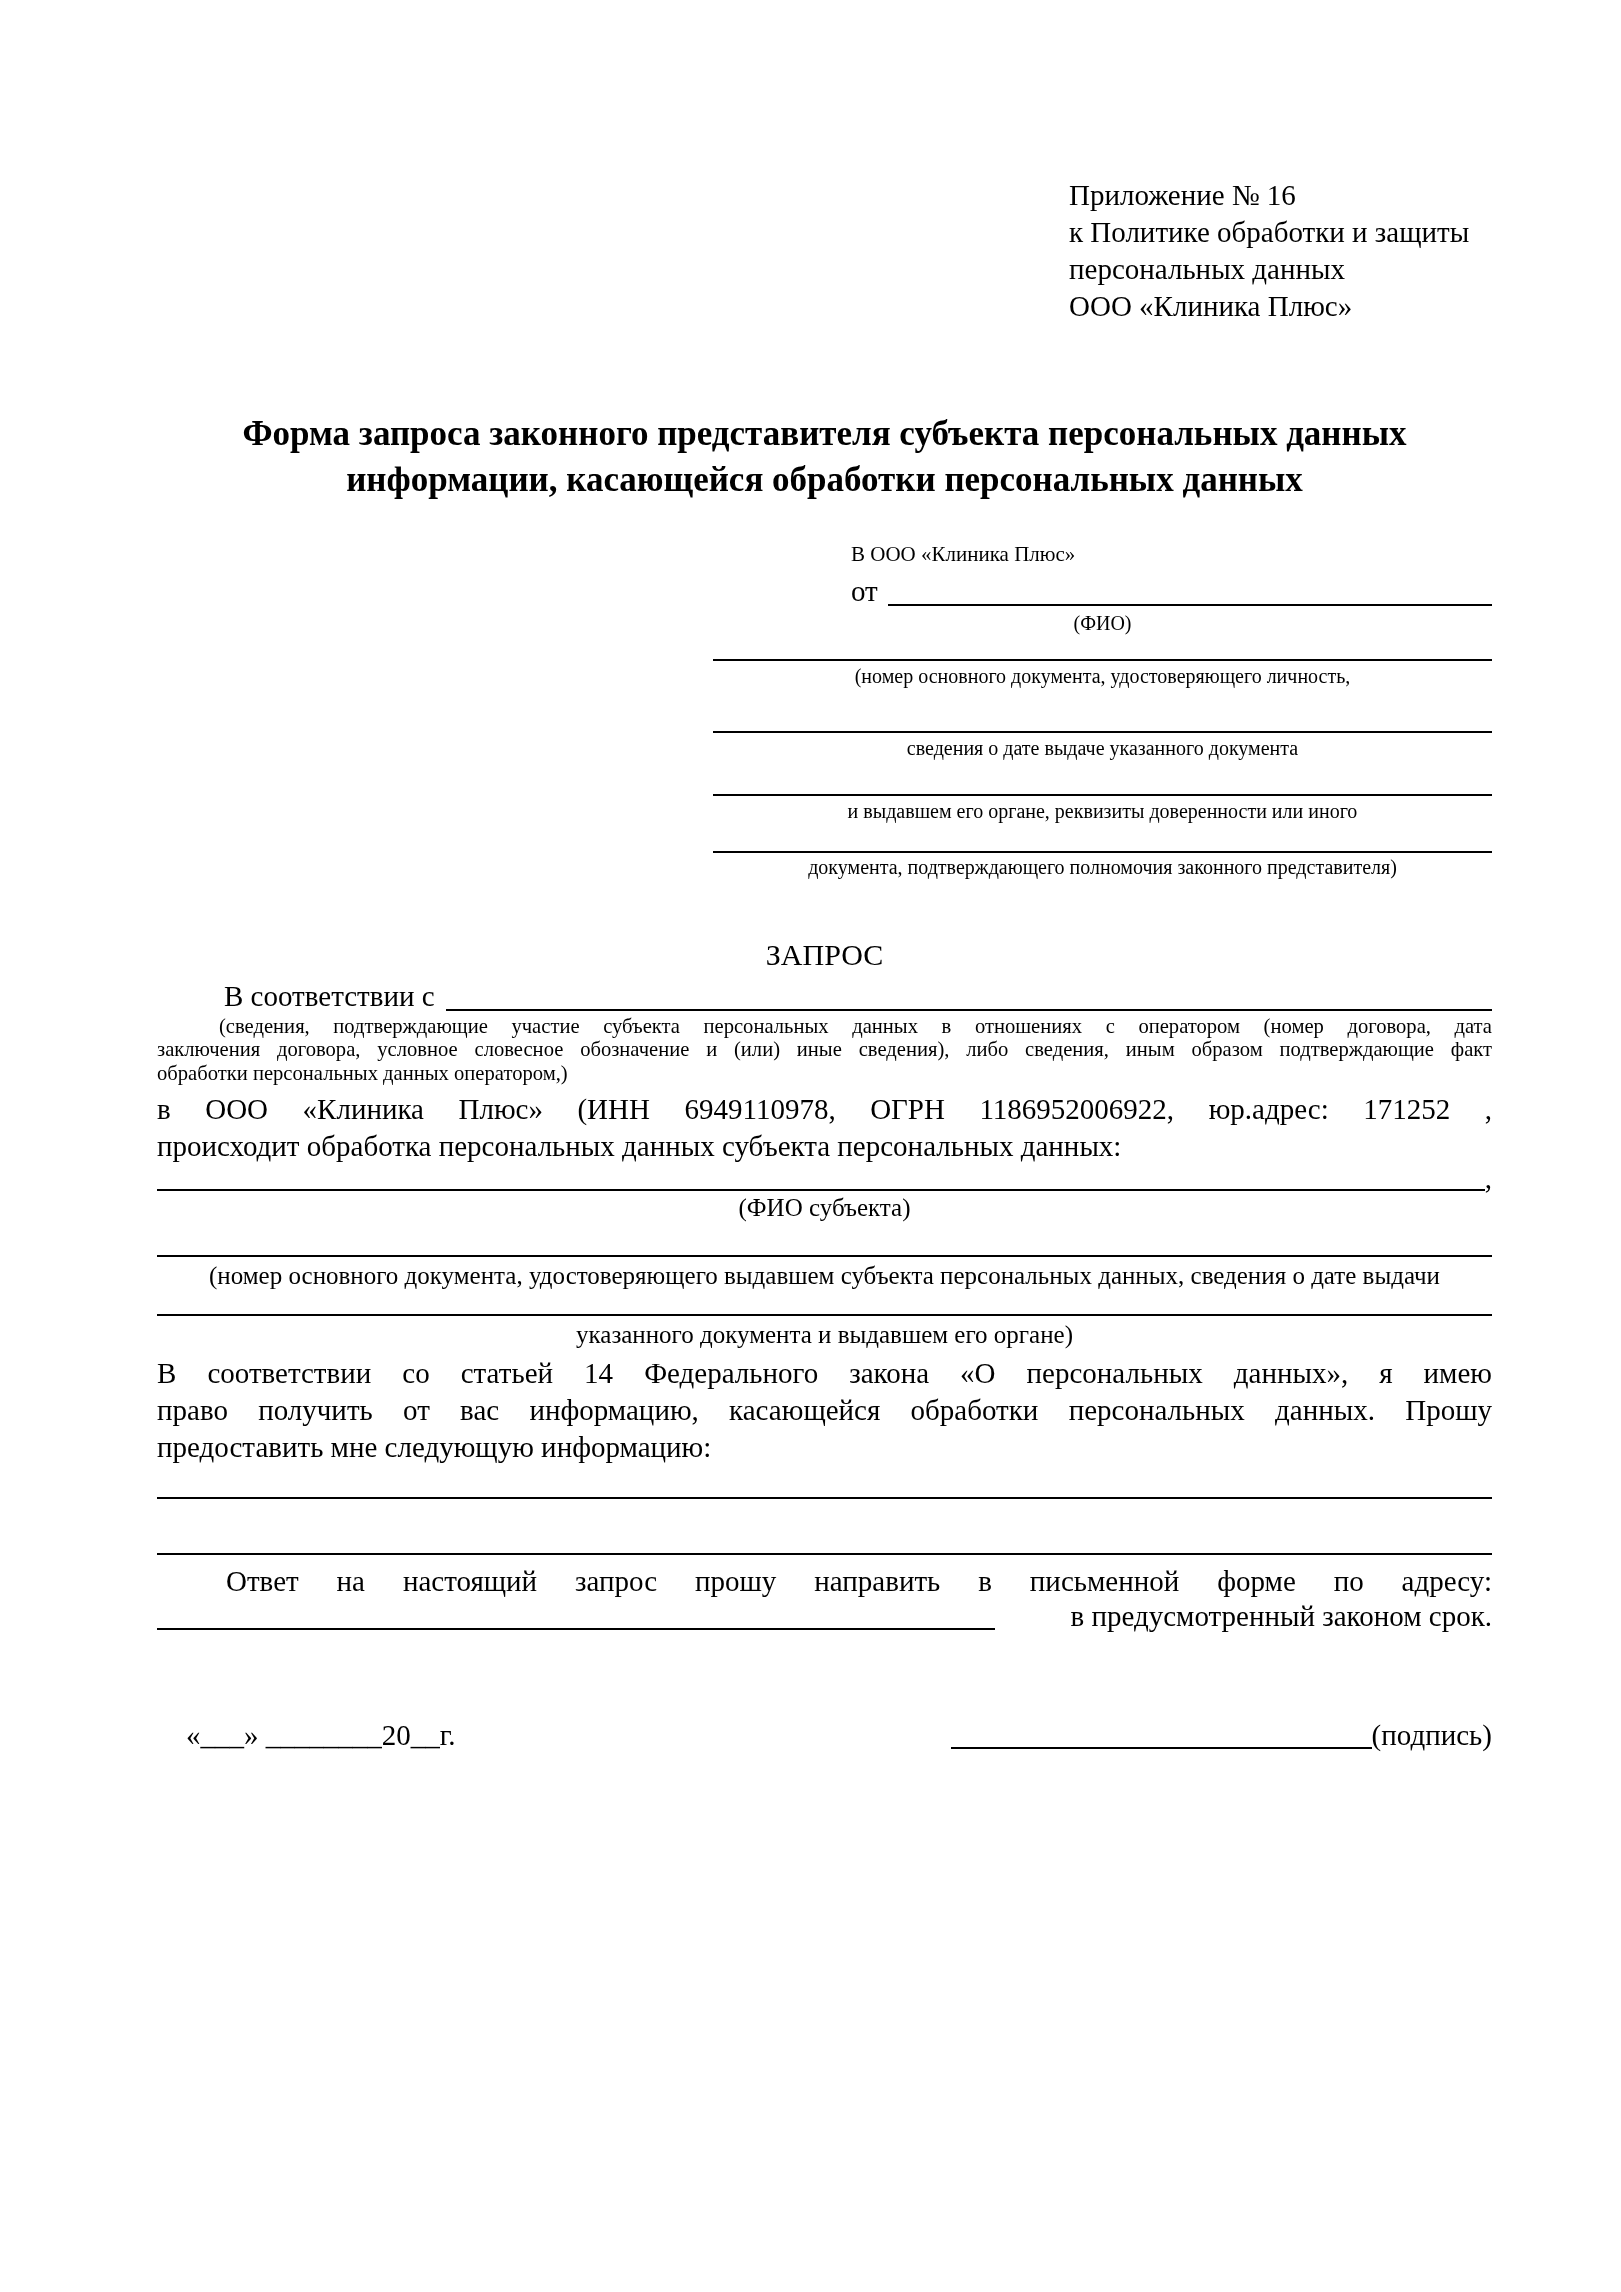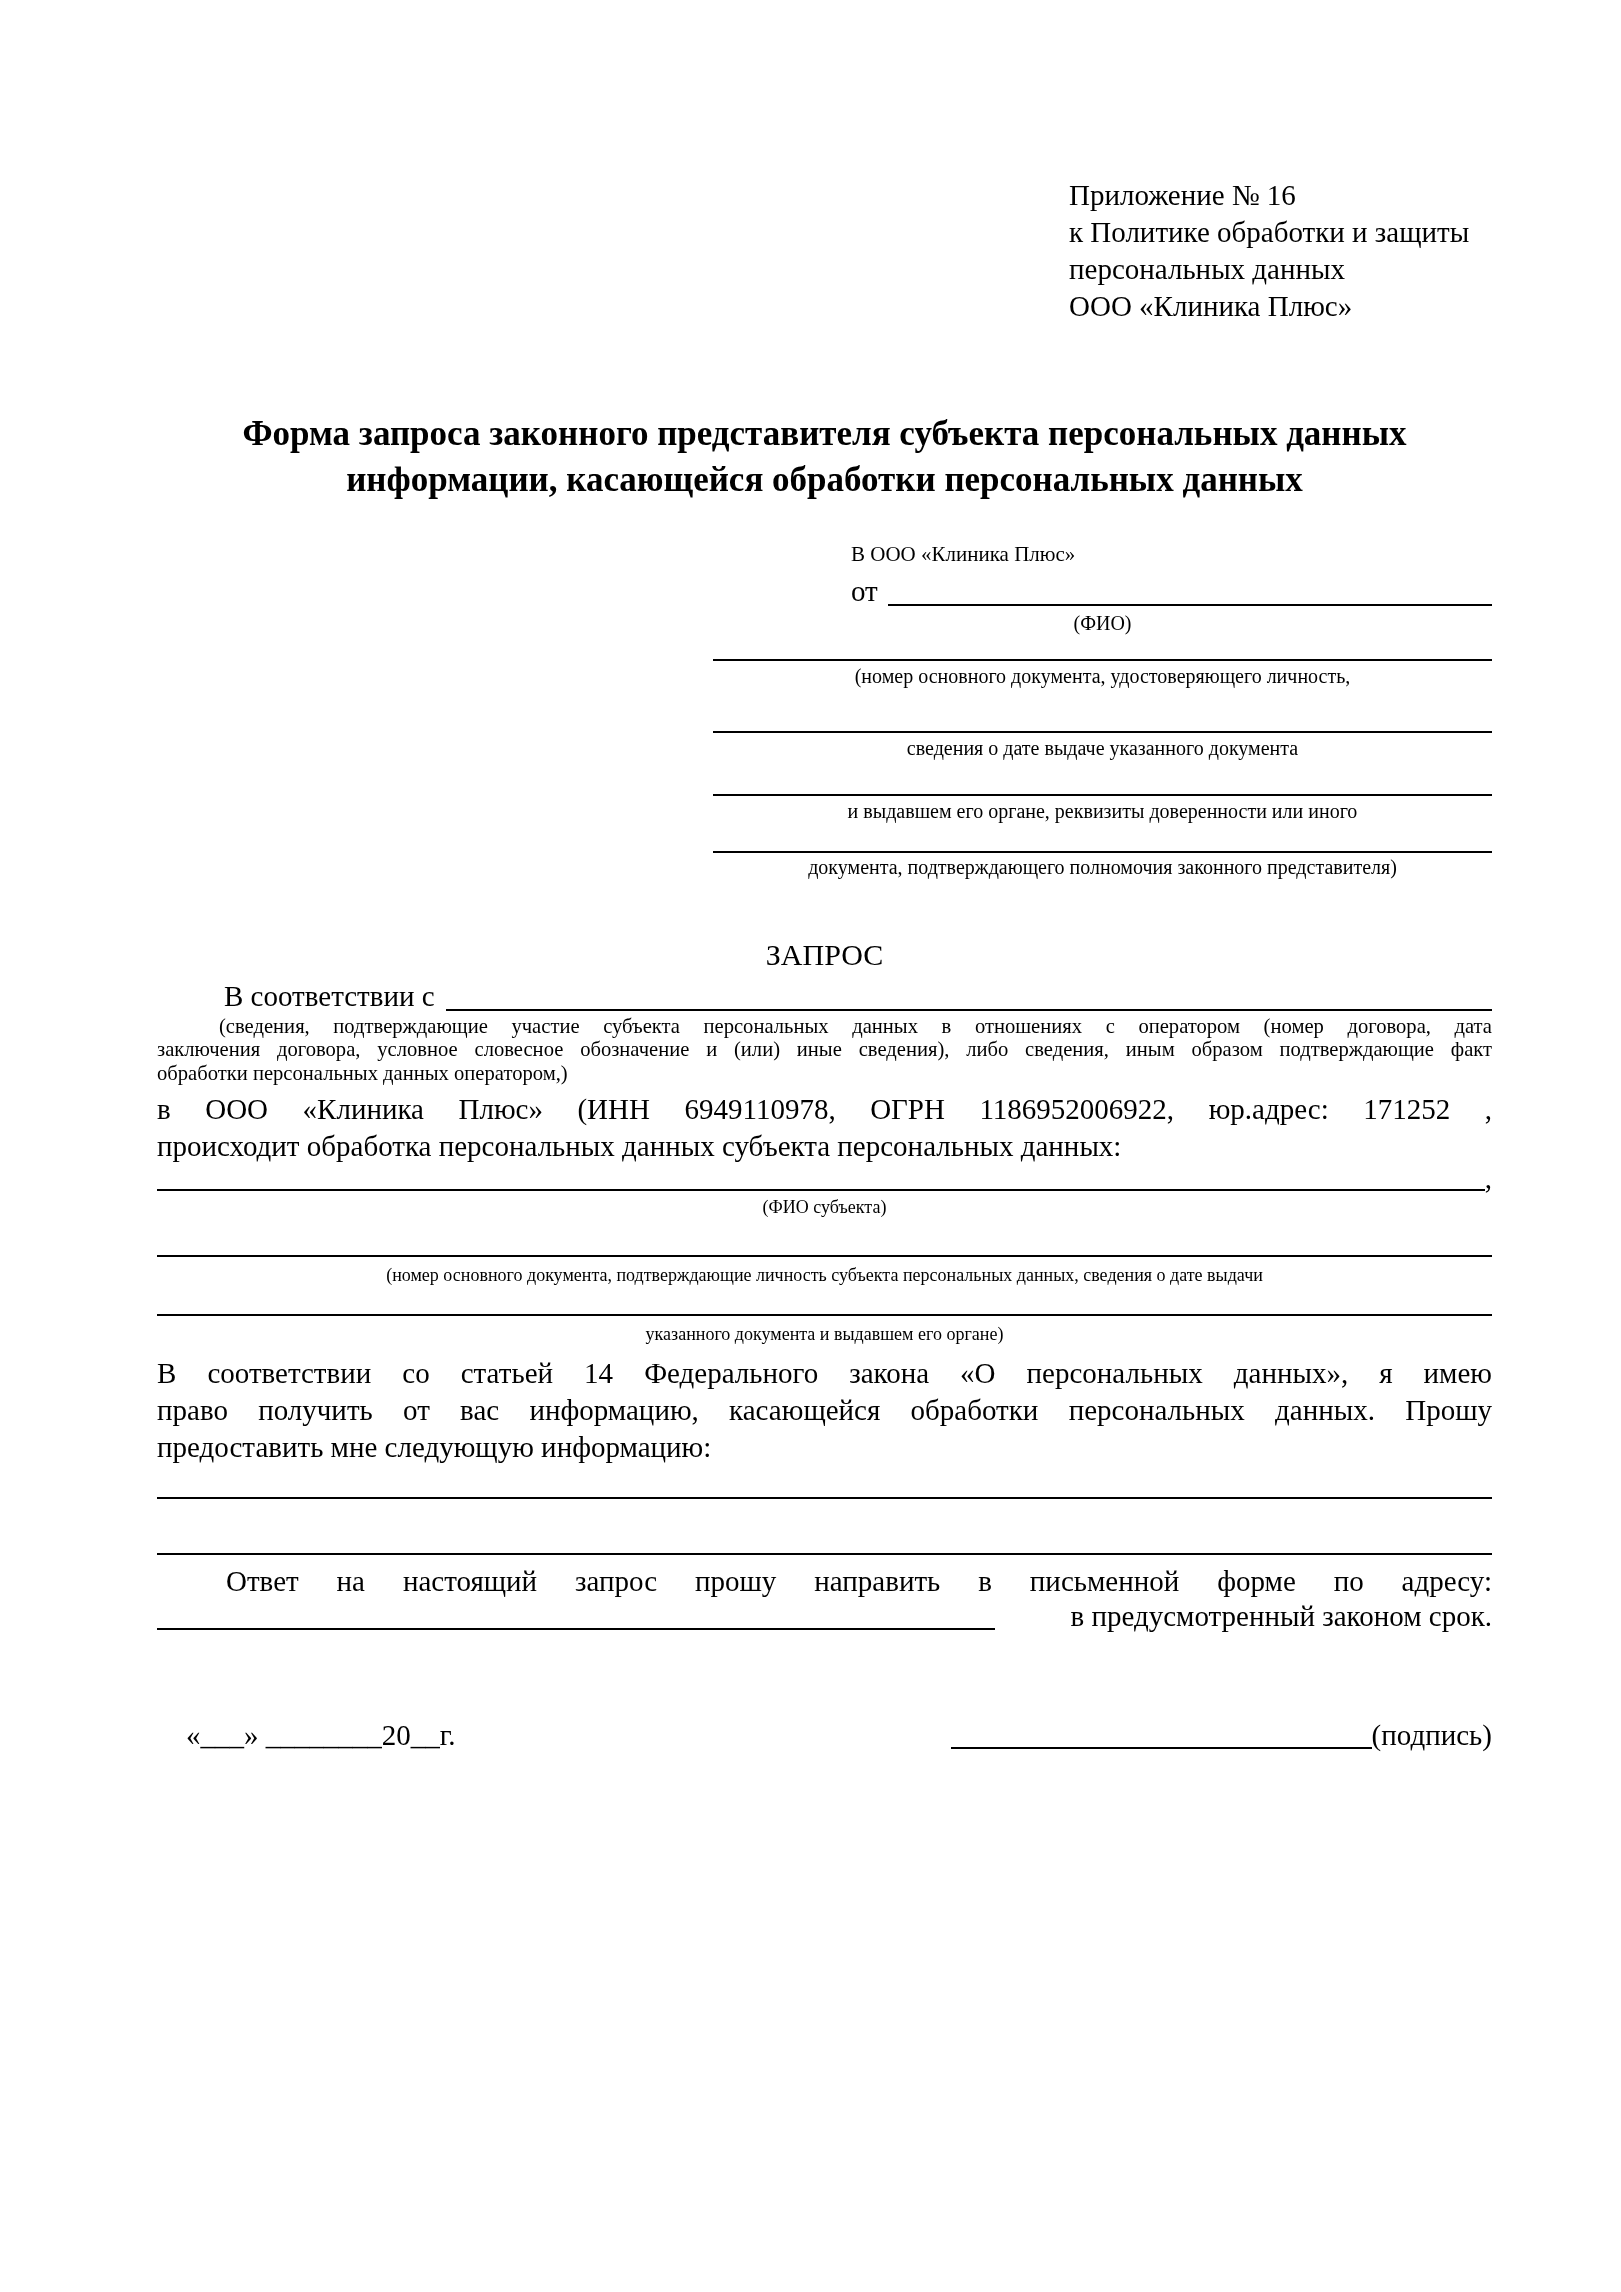--- a/index.html
+++ b/index.html
@@ -68,21 +68,21 @@
 
   .body-para { font-size: 29px; line-height: 37px; }
   .op-para { margin-top: 5.9px; }
 
   .comma-row { display: flex; font-size: 29px; line-height: 27.4px; }
   .comma-row .grow { margin-bottom: 2px; }
   .comma-char { white-space: pre; }
 
   .cap-m {
     text-align: center;
-    font-size: 18px;
+    font-size: 25px;
     line-height: 25.5px;
     margin-top: 2px;
   }
   .cap-m.cap-pt6 { padding-top: 5.9px; margin-top: 0; }
   .bl-m1 { margin-top: 35px; }
   .bl-m2 { margin-top: 25.5px; }
 
   .law-para { margin-top: 7.8px; }
 
   .bl-f1 { margin-top: 31px; }
@@ -165,21 +165,21 @@
       <div>происходит обработка персональных данных субъекта персональных данных:</div>
     </div>
 
     <div class="comma-row">
       <span class="fill grow"></span>
       <span class="comma-char">,</span>
     </div>
     <div class="cap-m">(ФИО субъекта)</div>
 
     <div class="blank bl-m1"></div>
-    <div class="cap-m cap-pt6">(номер основного документа, подтверждающие личность субъекта персональных данных, сведения о дате выдачи</div>
+    <div class="cap-m cap-pt6">(номер основного документа, удостоверяющего выдавшем субъекта персональных данных, сведения о дате выдачи</div>
 
     <div class="blank bl-m2"></div>
     <div class="cap-m cap-pt6">указанного документа и выдавшем его органе)</div>
 
     <div class="body-para law-para">
       <div class="j">В соответствии со статьей 14 Федерального закона «О персональных данных», я имею</div>
       <div class="j">право получить от вас информацию, касающейся обработки персональных данных. Прошу</div>
       <div>предоставить мне следующую информацию:</div>
     </div>
 

